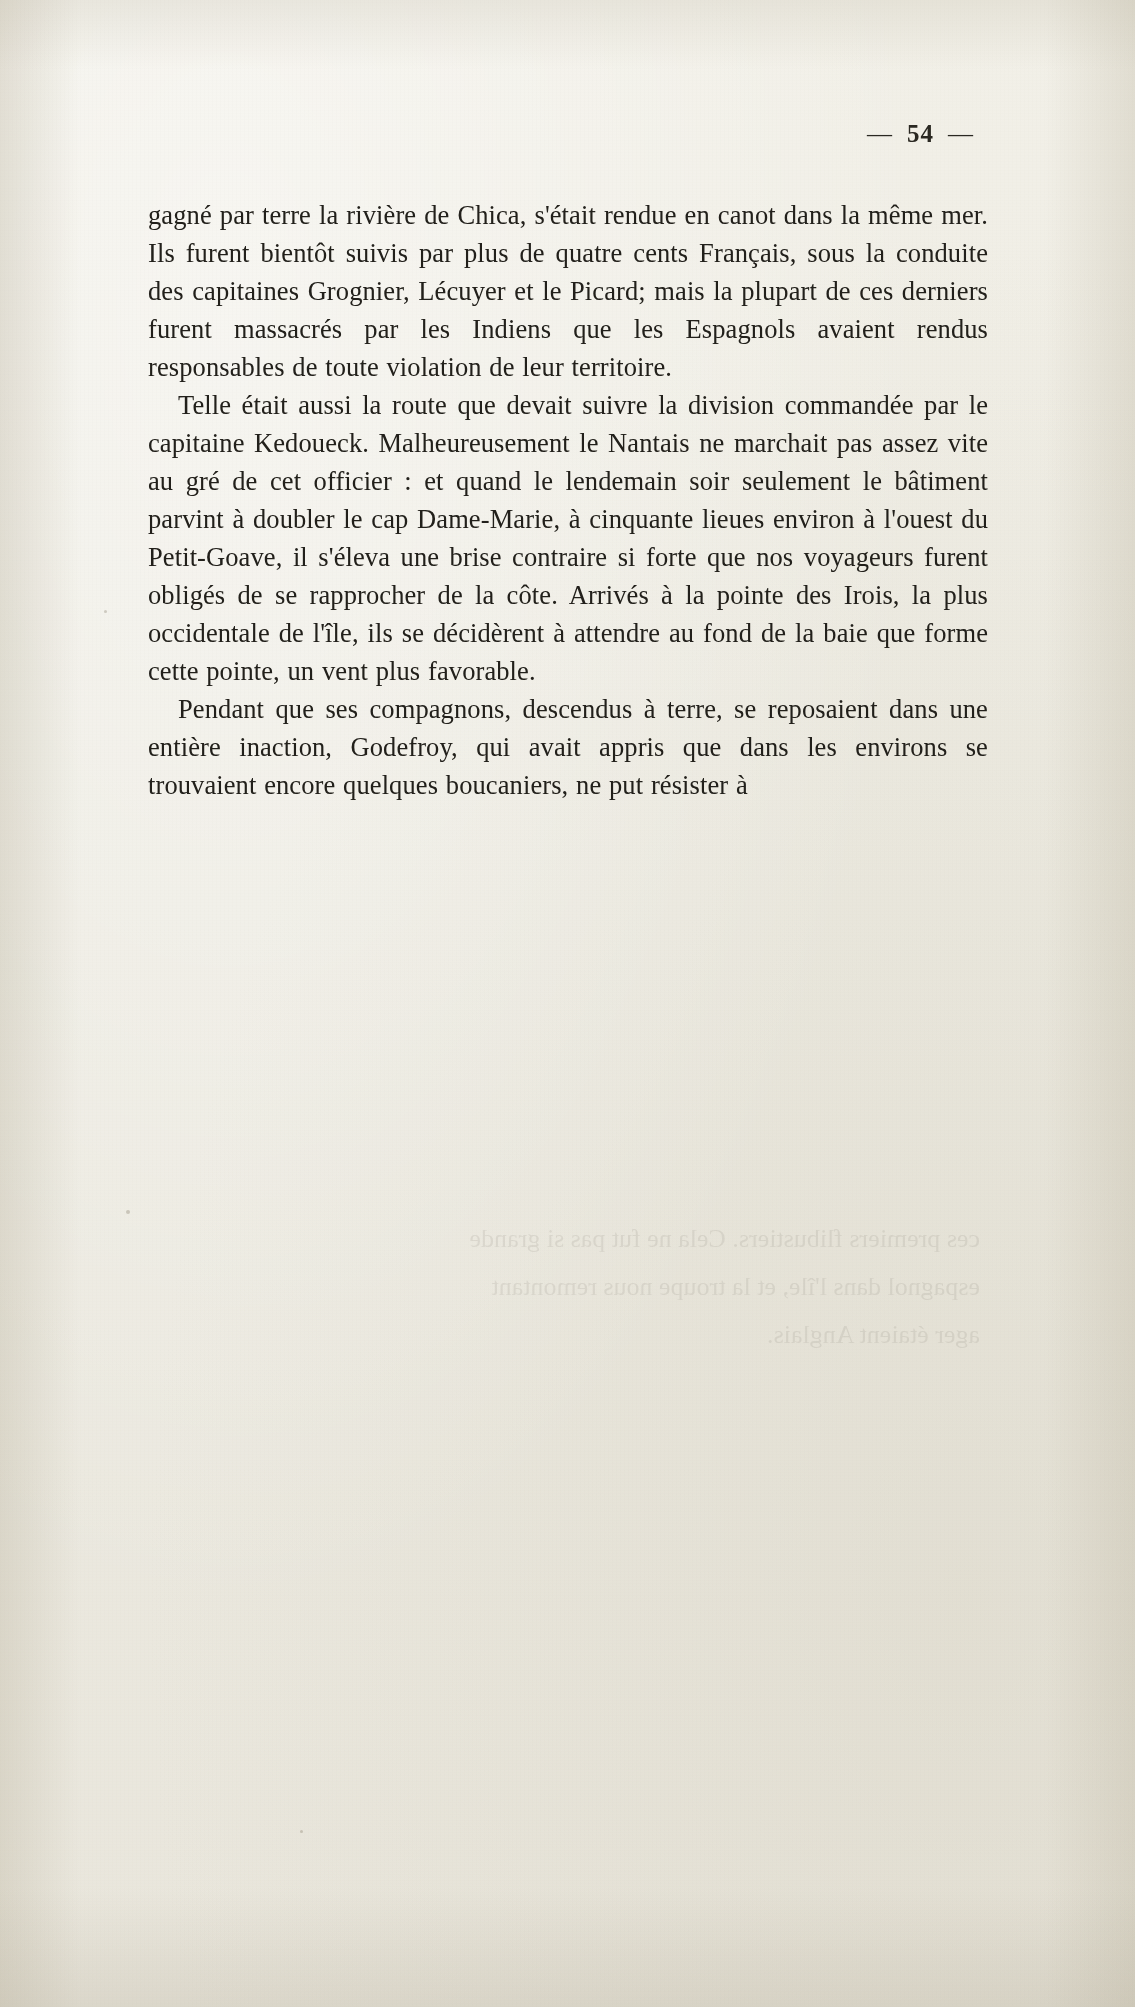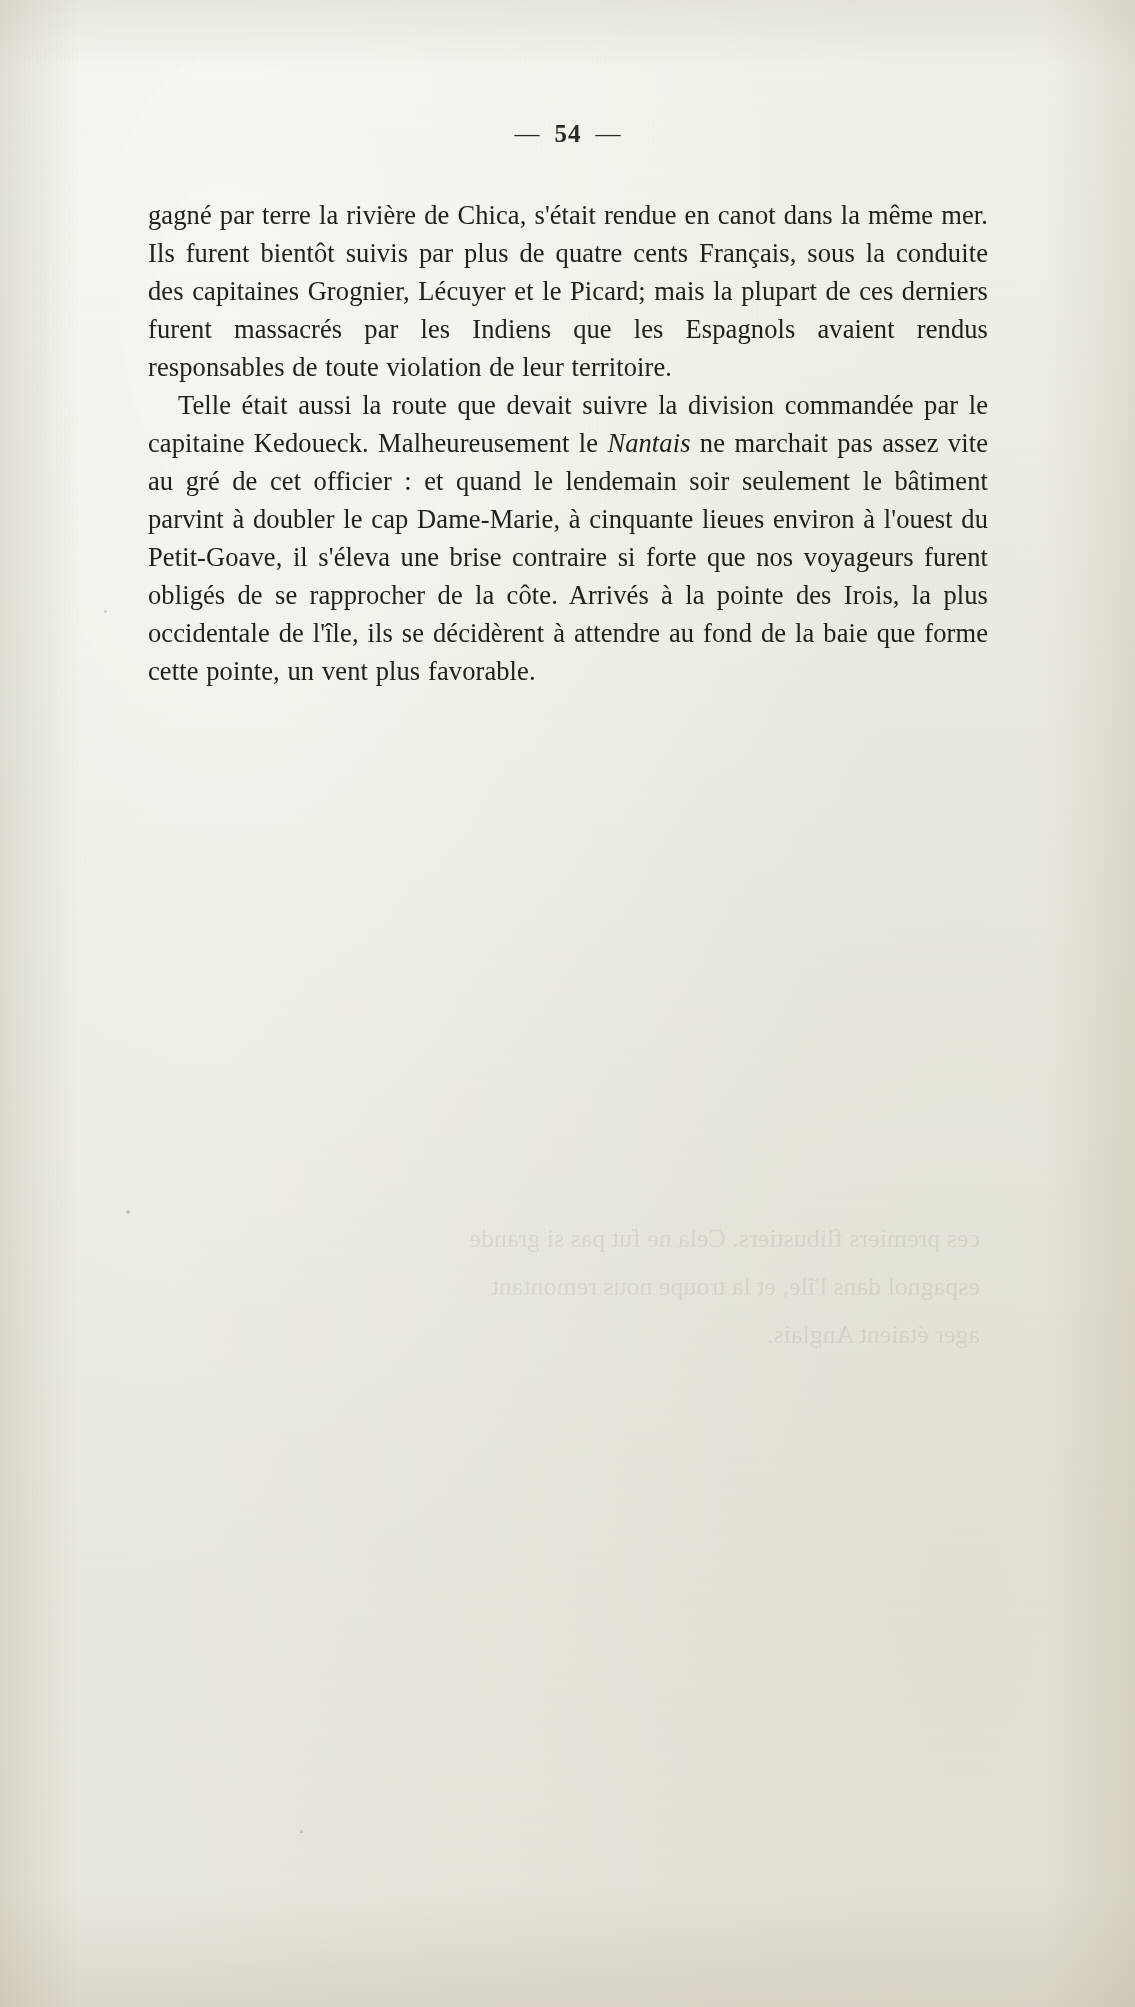--- a/index.html
+++ b/index.html
@@ -32,21 +32,21 @@
       repeating-linear-gradient(0deg, rgba(150,145,125,0.05) 0px, rgba(150,145,125,0.05) 1px, rgba(0,0,0,0) 1px, rgba(0,0,0,0) 3px),
       repeating-linear-gradient(90deg, rgba(150,145,125,0.04) 0px, rgba(150,145,125,0.04) 1px, rgba(0,0,0,0) 1px, rgba(0,0,0,0) 4px);
   }
   .text-column {
     position: absolute;
     left: 148px;
     top: 120px;
     width: 840px;
   }
   .folio {
-    text-align: center;
+    text-align: right;
     font-size: 25px;
     letter-spacing: 1px;
     color: #2a2822;
     margin: 0 0 48px 0;
     font-weight: 600;
   }
   .folio .dash {
     display: inline-block;
     padding: 0 14px;
     font-weight: 400;
@@ -61,21 +61,20 @@
     letter-spacing: 0.1px;
     word-spacing: 1px;
   }
   p.body-par + p.body-par {
     margin-top: 0;
   }
   p.indent {
     text-indent: 30px;
   }
   .it {
-    font-style: italic;
     margin-top: 34px;
   }
   
   .showthrough {
     position: absolute;
     left: 170px;
     top: 1215px;
     width: 810px;
     pointer-events: none;
     opacity: 0.085;
@@ -132,20 +131,21 @@
   <div class="text-column">
 
     <div class="folio">
       <span class="dash">—</span><span>54</span><span class="dash">—</span>
     </div>
 
     <p class="body-par">gagné par terre la rivière de Chica, s'était rendue en canot dans la même mer. Ils furent bientôt suivis par plus de quatre cents Français, sous la conduite des capitaines Grognier, Lécuyer et le Picard; mais la plupart de ces derniers furent massacrés par les Indiens que les Espagnols avaient rendus responsables de toute violation de leur territoire.</p>
 
     <p class="body-par indent"><span>Telle était aussi la route que devait suivre la division commandée par le capitaine Kedoueck. Malheureusement le </span><span class="it">Nantais</span><span> ne marchait pas assez vite au gré de cet officier : et quand le lendemain soir seulement le bâtiment parvint à doubler le cap Dame-Marie, à cinquante lieues environ à l'ouest du Petit-Goave, il s'éleva une brise contraire si forte que nos voyageurs furent obligés de se rapprocher de la côte. Arrivés à la pointe des Irois, la plus occidentale de l'île, ils se décidèrent à attendre au fond de la baie que forme cette pointe, un vent plus favorable.</span></p>
 
+    <p class="body-par indent">Pendant que ses compagnons, descendus à terre, se reposaient dans une entière inaction, Godefroy, qui avait appris que dans les environs se trouvaient encore quelques boucaniers, ne put résister à</p>
 
   </div>
 
   <div class="edge-shade-left"></div>
   <div class="edge-shade-right"></div>
   <div class="edge-shade-top"></div>
   <div class="edge-shade-bottom"></div>
 
   <div class="speck" style="left:104px; top:610px; width:3px; height:3px;"></div>
   <div class="speck" style="left:126px; top:1210px; width:4px; height:4px;"></div>

